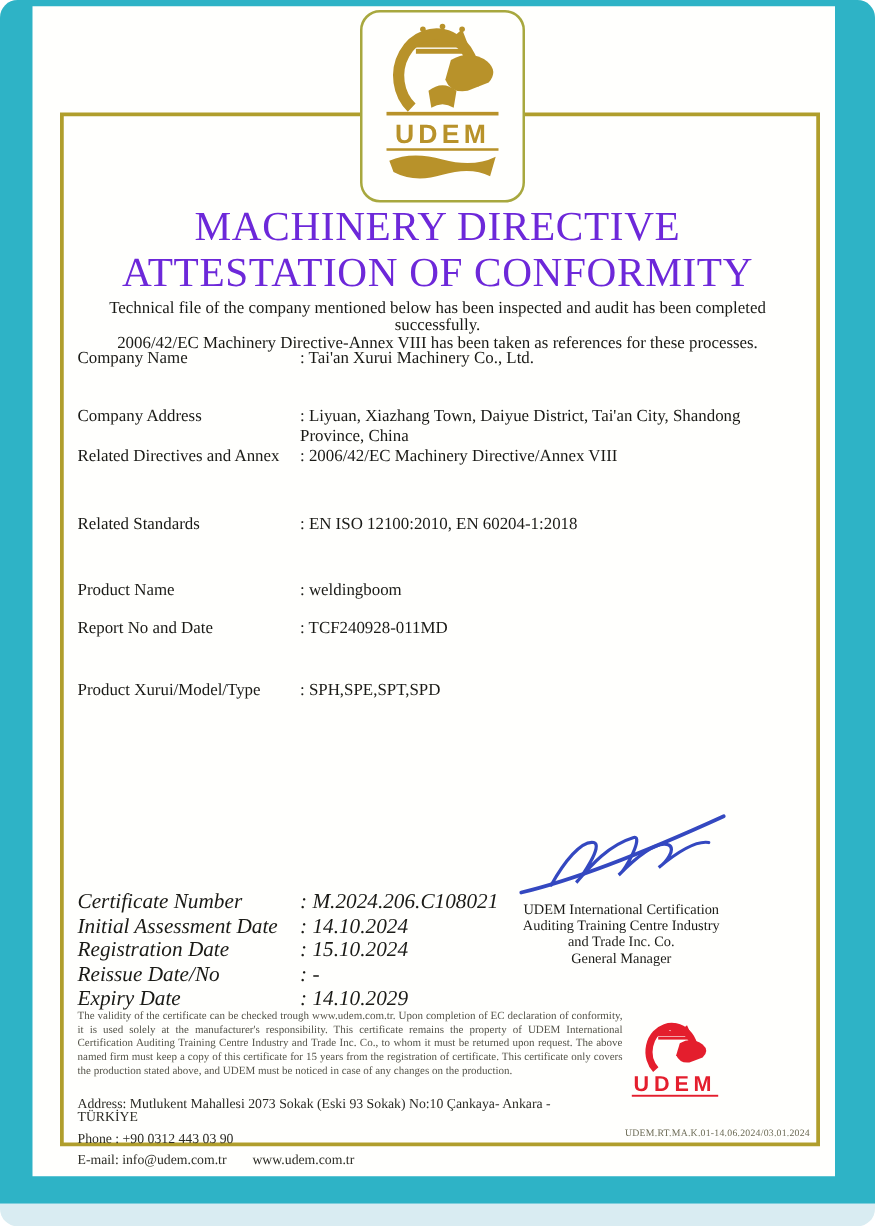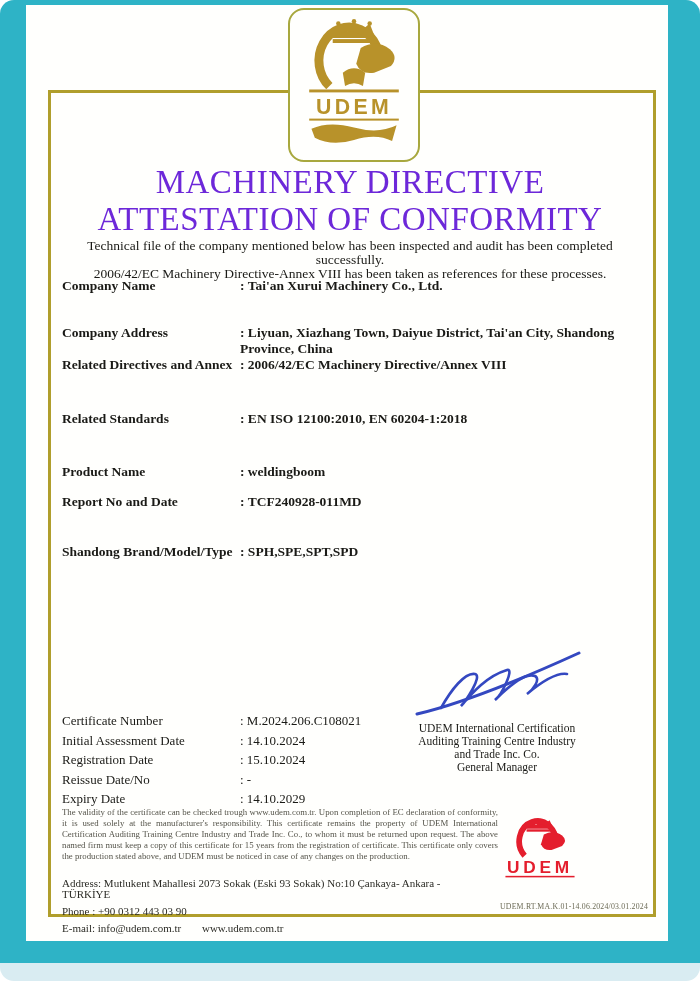--- a/index.html
+++ b/index.html
@@ -15,29 +15,29 @@
   .bottom-band{position:absolute;left:0;bottom:0;width:700px;height:18px;background:var(--band);}
   .gold-border{position:absolute;left:48px;top:90px;width:602px;height:821px;border:3px solid var(--gold);z-index:1;}
   .logo-box{position:absolute;left:288px;top:8px;width:128px;height:150px;background:#fffffd;
     border:2px solid var(--logo-border);border-radius:16px;z-index:3;display:flex;align-items:center;justify-content:center;}
   .logo-box svg{width:112px;height:136px;color:var(--logo-gold);}
   .title{position:absolute;left:0;top:164px;width:700px;text-align:center;font-weight:normal;
     font-size:33px;line-height:37px;letter-spacing:0.5px;color:#6d28d9;z-index:2;}
   .subtitle{position:absolute;left:0;top:239px;width:700px;text-align:center;font-size:13.5px;line-height:14px;z-index:2;}
   .subtitle .s1{max-width:545px;margin:0 auto;}
   .fields{position:absolute;left:62px;top:278px;width:580px;font-size:13.5px;line-height:16px;z-index:2;}
-  .frow{display:flex;font-weight:bold;}
+  .frow{display:flex;}
   .frow .lbl{width:178px;flex:0 0 178px;}
   .frow .val{flex:1;}
   .mb0{margin-bottom:31px;}.mb1{}.mb2{margin-bottom:38px;}
   .mb3{margin-bottom:37px;}.mb4{margin-bottom:14px;}.mb5{margin-bottom:34px;}
   .sig-svg{position:absolute;left:413px;top:646px;width:170px;height:75px;z-index:2;color:var(--sig-blue);}
   .sig-block{position:absolute;left:402px;top:722px;width:190px;text-align:center;
     font-size:11.5px;line-height:13px;z-index:2;}
-  .details{position:absolute;left:62px;top:711px;width:340px;font-size:13px;line-height:19.5px;z-index:2;}
+  .details{position:absolute;left:62px;top:711px;width:340px;font-size:17px;line-height:19.5px;z-index:2;font-style:italic;}
   .drow{display:flex;}
   .drow .lbl{width:178px;flex:0 0 178px;}
   .fine-print{position:absolute;left:62px;top:807px;width:436px;font-size:8.8px;line-height:11px;
     text-align:justify;color:var(--faded);z-index:2;}
   .address{position:absolute;left:62px;top:878px;width:420px;font-size:11px;line-height:11px;color:#2b2b25;z-index:2;}
   .address .line{margin-bottom:6px;}
   .address .site{margin-left:18px;}
   .red-logo{position:absolute;left:492px;top:817px;width:96px;height:62px;z-index:2;color:var(--red);}
   .red-logo svg{width:100%;height:100%;}
   .doc-code{position:absolute;left:440px;top:902px;width:208px;text-align:right;
@@ -97,21 +97,21 @@
     </div>
     <div class="frow mb4">
       <span class="lbl">Product Name</span>
       <span class="val">: weldingboom</span>
     </div>
     <div class="frow mb5">
       <span class="lbl">Report No and Date</span>
       <span class="val">: TCF240928-011MD</span>
     </div>
     <div class="frow">
-      <span class="lbl">Shandong Brand/Model/Type</span>
+      <span class="lbl">Product Xurui/Model/Type</span>
       <span class="val">: SPH,SPE,SPT,SPD</span>
     </div>
   </div>
 
   <svg class="sig-svg" viewBox="0 0 170 75">
     <path d="M4 68 C 55 56 120 28 166 7" stroke="currentColor" stroke-width="3" fill="none" stroke-linecap="round"></path>
     <path d="M28 62 C 38 44 52 26 62 28 C 70 30 52 56 48 60 C 60 46 74 30 94 24 C 102 22 88 50 82 54 C 96 40 112 26 122 30 C 128 33 120 44 114 48 C 126 38 142 26 154 28" stroke="currentColor" stroke-width="2.6" fill="none" stroke-linecap="round"></path>
   </svg>
 
   <div class="sig-block">

